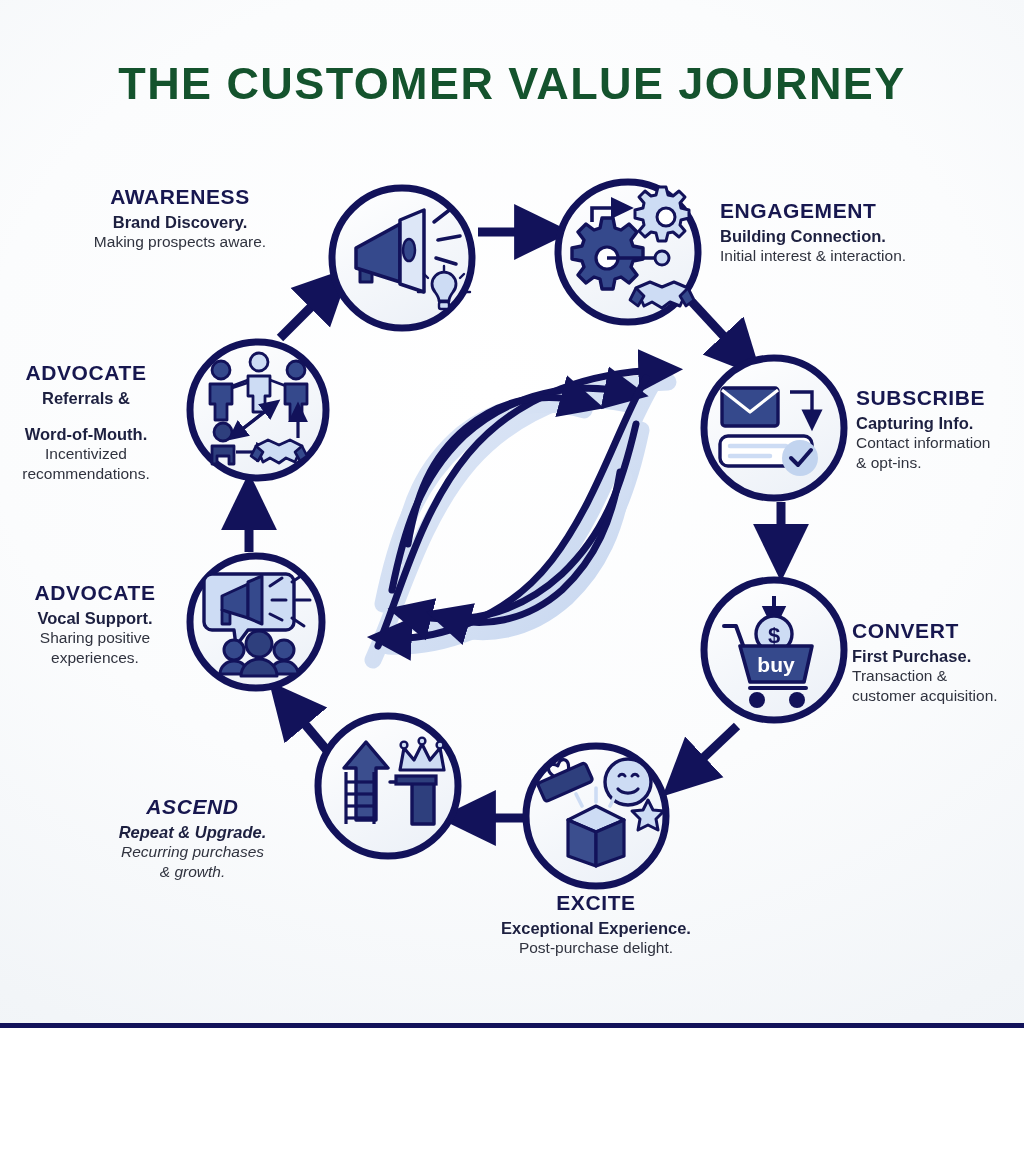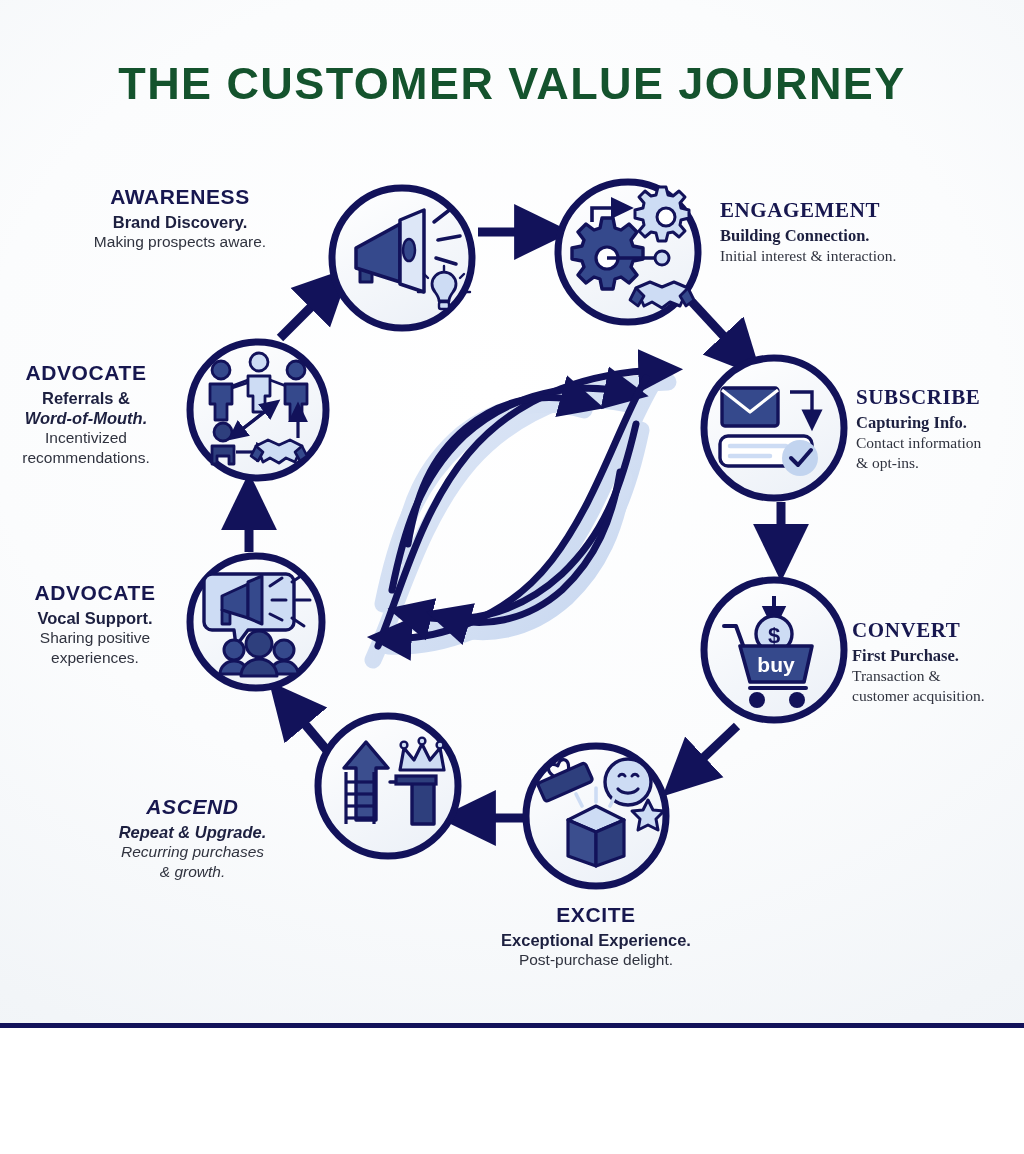--- a/index.html
+++ b/index.html
@@ -90,22 +90,22 @@
     color: #1d2040;
     margin-top: 2px;
   }
   .label .stage-desc {
     font-size: 15.5px;
     font-weight: normal;
     color: #30333f;
     margin-top: 1px;
   }
   .align-right { text-align: center; }
-  .align-left  { text-align: left; font-family: Liberation Serif, serif; }
-  .align-center{ text-align: center; margin-top: 12px; }
+  .align-left  { text-align: left; }
+  .align-center{ text-align: center; }
 </style>
 </head>
 <body>
 
 <div id="canvas">
 
   <div id="panel"></div>
 
   <div id="title">THE CUSTOMER VALUE JOURNEY</div>
 
@@ -396,21 +396,21 @@
   <div class="label align-right" style="left:9px; top:580px; width:172px;">
     <div class="stage-name">ADVOCATE</div>
     <div class="stage-sub">Vocal Support.</div>
     <div class="stage-desc">Sharing positive</div>
     <div class="stage-desc">experiences.</div>
   </div>
 
   <div class="label align-right" style="left:0px; top:360px; width:172px;">
     <div class="stage-name">ADVOCATE</div>
     <div class="stage-sub">Referrals &amp;</div>
-    <div class="stage-sub" style="margin-top:0;font-style:italic;">Word-of-Mouth.</div>
+    <div class="stage-sub" style="margin-top:16px;">Word-of-Mouth.</div>
     <div class="stage-desc">Incentivized</div>
     <div class="stage-desc">recommendations.</div>
   </div>
 
   <div id="bottom-rule"></div>
   <div id="bottom-blank"></div>
 
 </div>
 
 </body></html>

